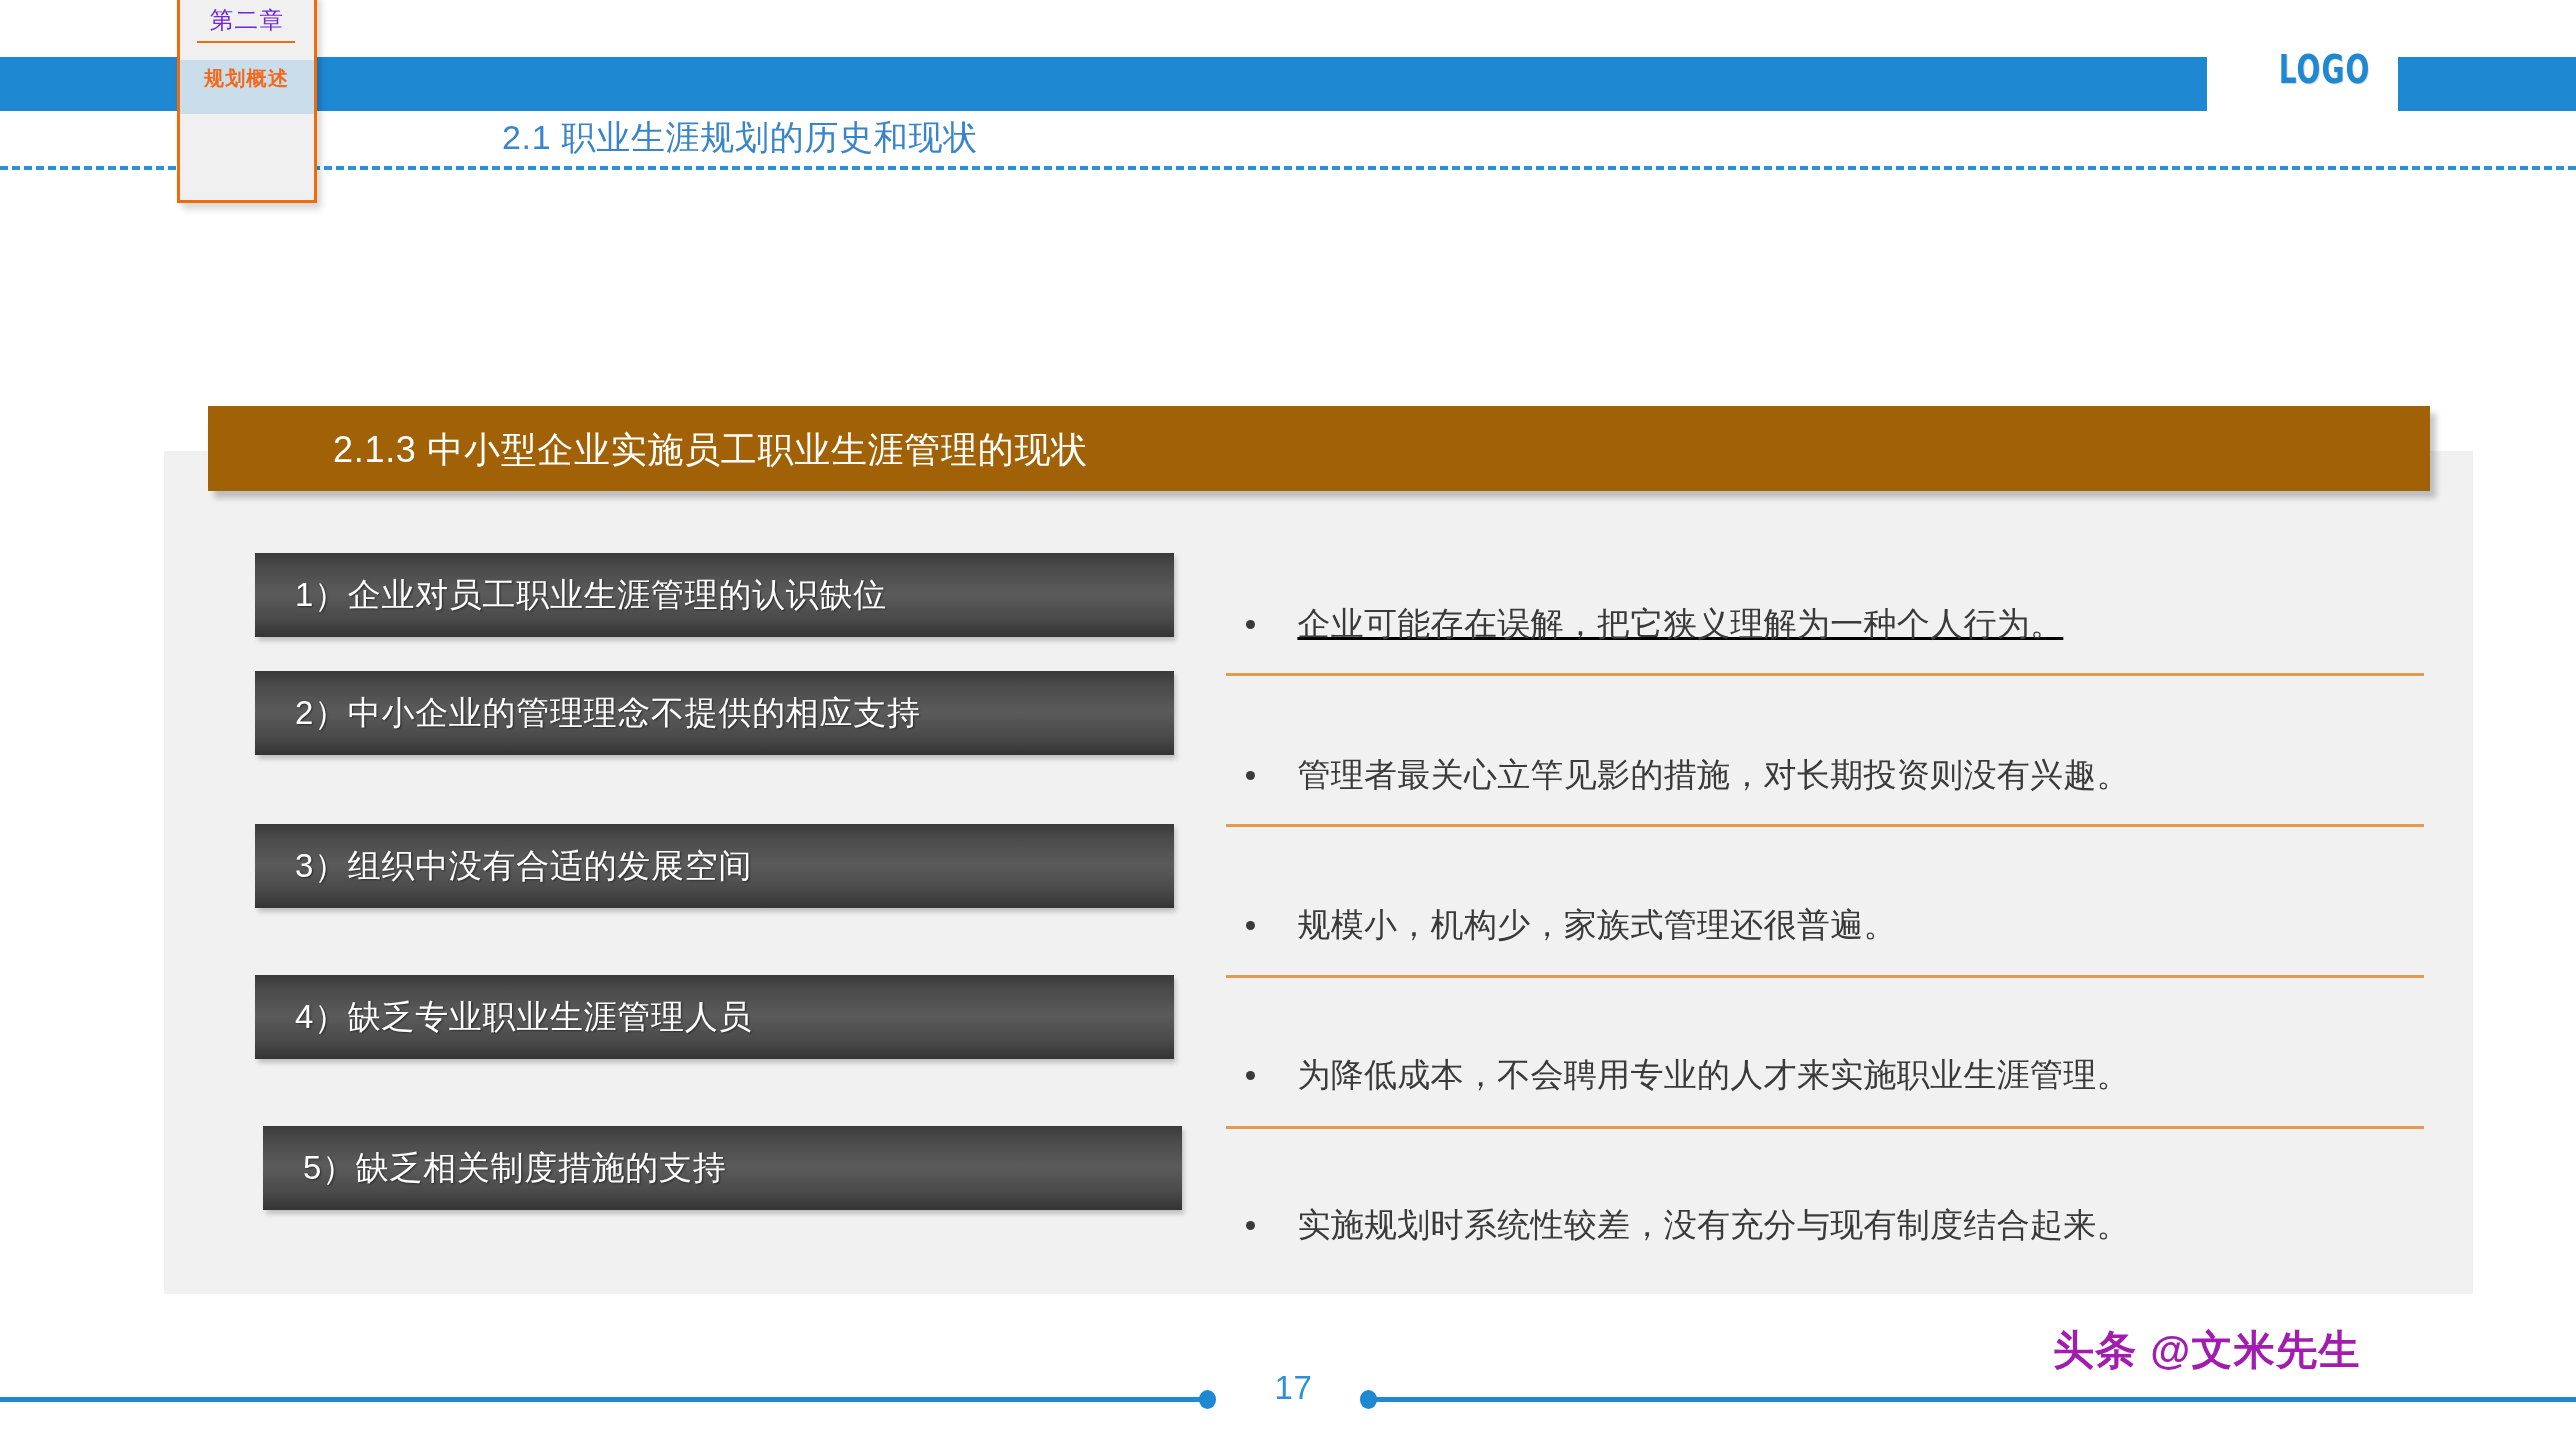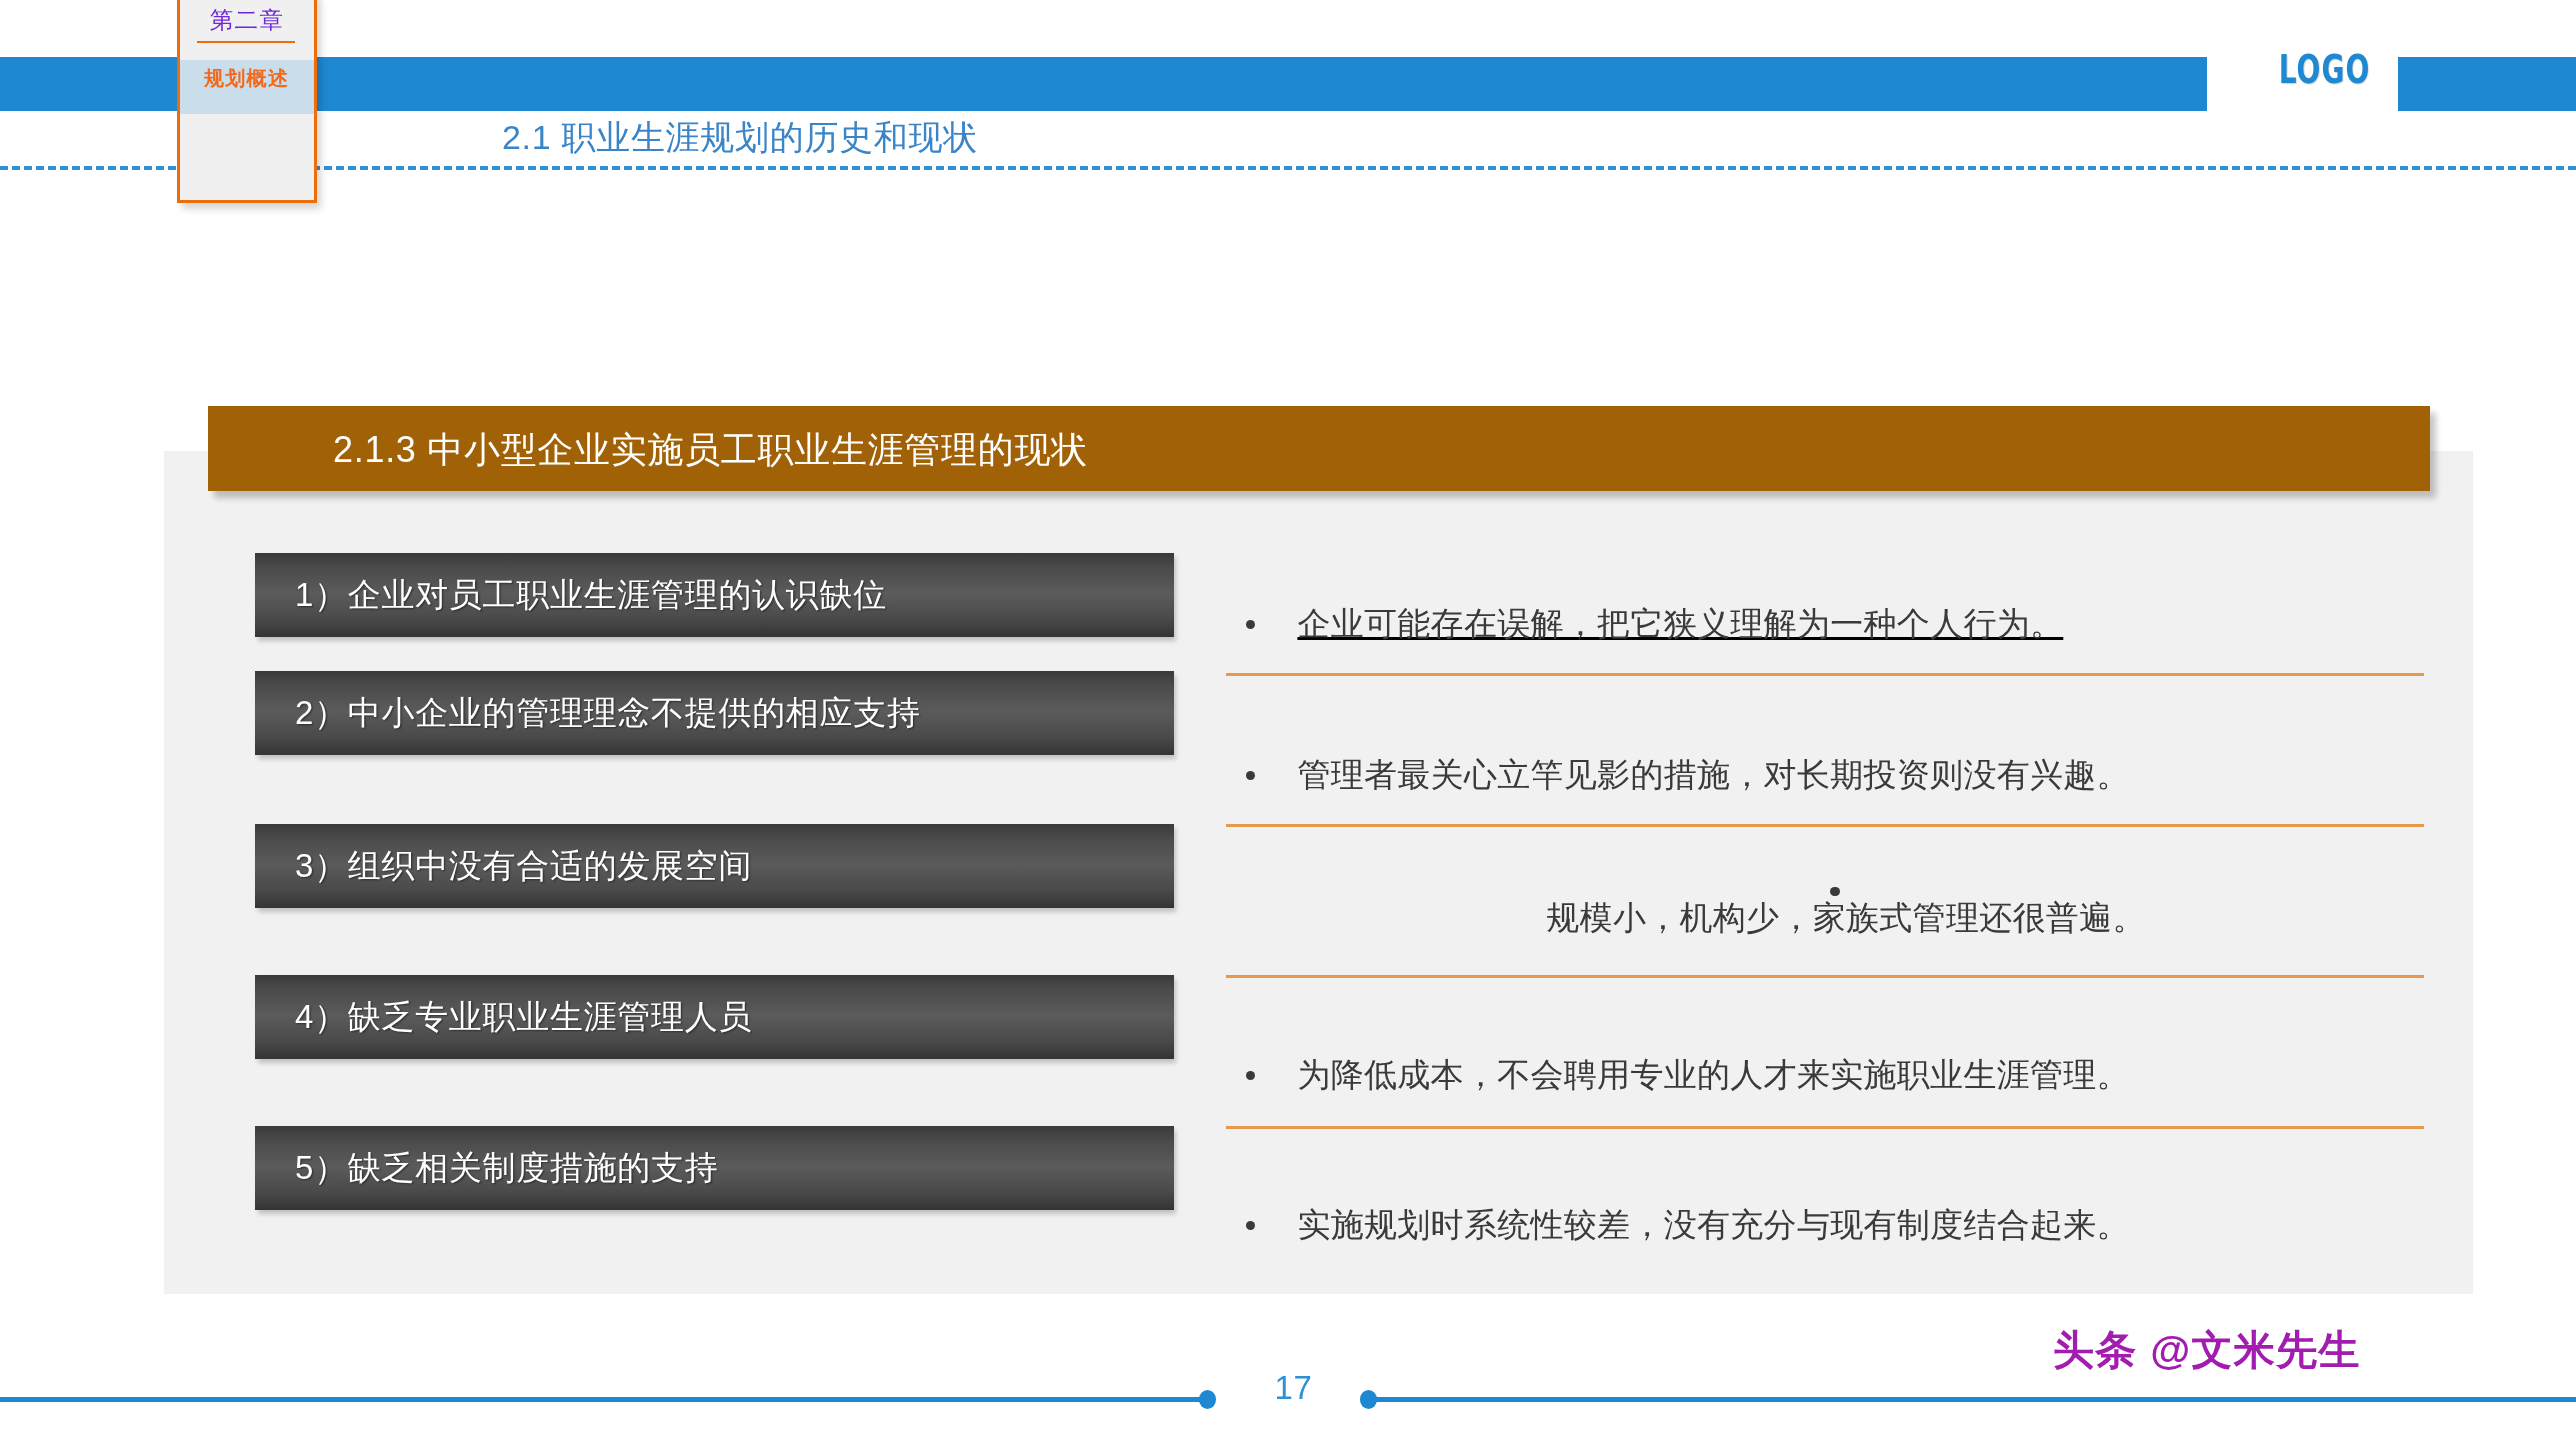--- a/index.html
+++ b/index.html
@@ -293,37 +293,37 @@
 </div>
 <div class="dark-box" style="top:671px;">
   <div class="label">2）中小企业的管理理念不提供的相应支持</div>
 </div>
 <div class="dark-box" style="top:824px;">
   <div class="label">3）组织中没有合适的发展空间</div>
 </div>
 <div class="dark-box" style="top:975px;">
   <div class="label">4）缺乏专业职业生涯管理人员</div>
 </div>
-<div class="dark-box" style="top:1126px;">
+<div class="dark-box" style="top:1126px;margin-left:8px;">
   <div class="label">5）缺乏相关制度措施的支持</div>
 </div>
 
 <div class="bullet-row" style="top:586px;text-decoration:underline;">
   <span class="bullet-dot"></span>
   <span class="bullet-text">企业可能存在误解，把它狭义理解为一种个人行为。</span>
 </div>
 <div class="bullet-sep" style="top:673px;"></div>
 
 <div class="bullet-row" style="top:737px;">
   <span class="bullet-dot"></span>
   <span class="bullet-text">管理者最关心立竿见影的措施，对长期投资则没有兴趣。</span>
 </div>
 <div class="bullet-sep" style="top:824px;"></div>
 
-<div class="bullet-row" style="top:887px;flex-direction:column;">
+<div class="bullet-row" style="top:887px;">
   <span class="bullet-dot"></span>
   <span class="bullet-text">规模小，机构少，家族式管理还很普遍。</span>
 </div>
 <div class="bullet-sep" style="top:975px;"></div>
 
 <div class="bullet-row" style="top:1037px;">
   <span class="bullet-dot"></span>
   <span class="bullet-text">为降低成本，不会聘用专业的人才来实施职业生涯管理。</span>
 </div>
 <div class="bullet-sep" style="top:1126px;"></div>

